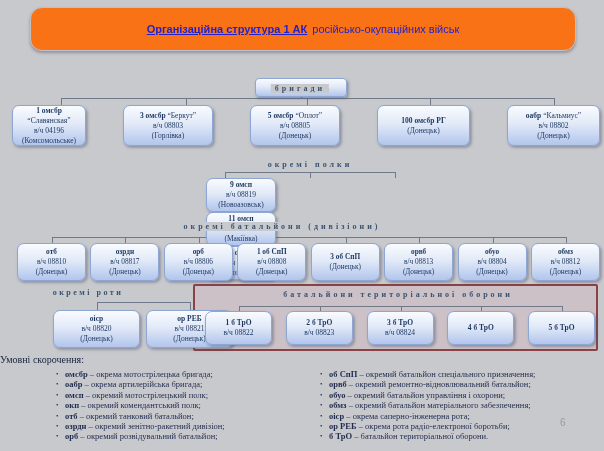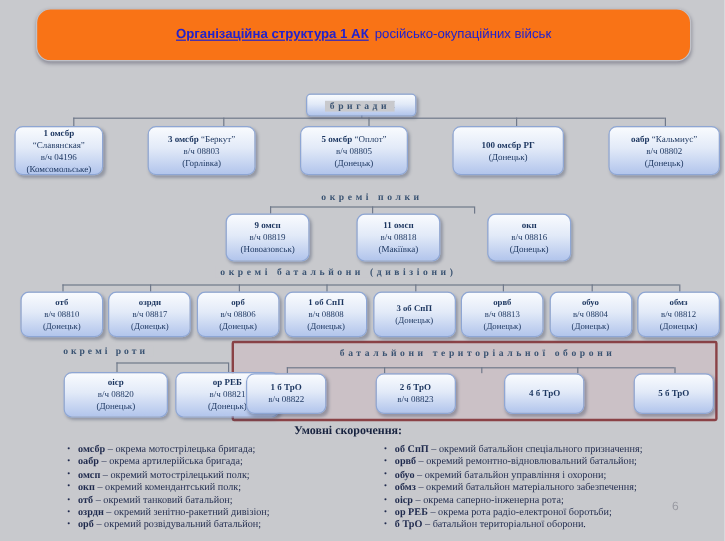--- a/index.html
+++ b/index.html
@@ -30,21 +30,21 @@
     position:absolute;left:255px;top:78px;width:92px;height:19px;
     z-index:2;font-size:8px;border-radius:4px;font-weight:normal;
   }
   .tier-row{position:absolute;display:flex;justify-content:space-between;z-index:2;}
   #row-brigades{left:12px;top:105px;width:588px;height:41px;}
   #row-brigades .node:nth-child(1){width:74px;}
   #row-brigades .node:nth-child(2){width:90px;}
   #row-brigades .node:nth-child(3){width:90px;}
   #row-brigades .node:nth-child(4){width:93px;}
   #row-brigades .node:nth-child(5){width:93px;}
-  #row-regiments{left:188px;top:178px;width:288px;height:40px;}
+  #row-regiments{left:206px;top:178px;width:288px;height:40px;flex-direction:column;}
   #row-regiments .node{width:70px;}
   #row-battalions{left:17px;top:243px;width:583px;height:38px;}
   #row-battalions .node{width:69px;font-size:7.3px;}
   #row-companies{left:53px;top:310px;width:180px;height:38px;}
   #row-companies .node{width:87px;}
   #row-tro{left:205px;top:311px;width:390px;height:34px;}
   #row-tro .node{width:67px;}
   
   .tier-label{
     position:absolute;z-index:3;font-weight:bold;font-size:8px;letter-spacing:3px;
@@ -59,22 +59,22 @@
   
   #tro-frame{
     position:absolute;left:193px;top:284px;width:405px;height:67px;
     box-sizing:border-box;border:2px solid #8a4246;background:#cbc1c6;
     border-radius:2px;z-index:0;
   }
   
   .cline{position:absolute;background:#70798a;z-index:1;}
   
   #legend-title{
-    position:absolute;left:0;top:354px;width:580px;text-align:center;
-    font-weight:bold;font-size:10px;color:#18233f;z-index:2;
+    position:absolute;left:0;top:354px;width:580px;text-align:left;
+    font-weight:normal;font-size:10px;color:#18233f;z-index:2;
   }
   .legend-col{position:absolute;font-size:8.5px;line-height:10.4px;color:#1f2a4d;z-index:2;}
   #legend-left{left:56px;top:369px;width:252px;}
   #legend-right{left:320px;top:369px;width:288px;}
   .legend-item .blt{display:inline-block;width:9px;font-size:7px;vertical-align:1px;}
   
   #page-num{
     position:absolute;left:560px;top:417px;
     font-family:"Liberation Sans",sans-serif;font-size:10px;color:#999aa2;z-index:2;
   }
@@ -196,20 +196,24 @@
       </div>
     </div>
   <div class="tier-row" id="row-tro">
       <div class="node">
         <div><b>1 б ТрО</b></div>
         <div>в/ч 08822</div>
       </div>
       <div class="node">
         <div><b>2 б ТрО</b></div>
         <div>в/ч 08823</div>
+      </div>
+      <div class="node">
+        <div><b>3 б ТрО</b></div>
+        <div>в/ч 08824</div>
       </div>
       <div class="node">
         <div><b>4 б ТрО</b></div>
       </div>
       <div class="node">
         <div><b>5 б ТрО</b></div>
       </div>
     </div>
 
   <div id="legend-title">Умовні скорочення:</div>

